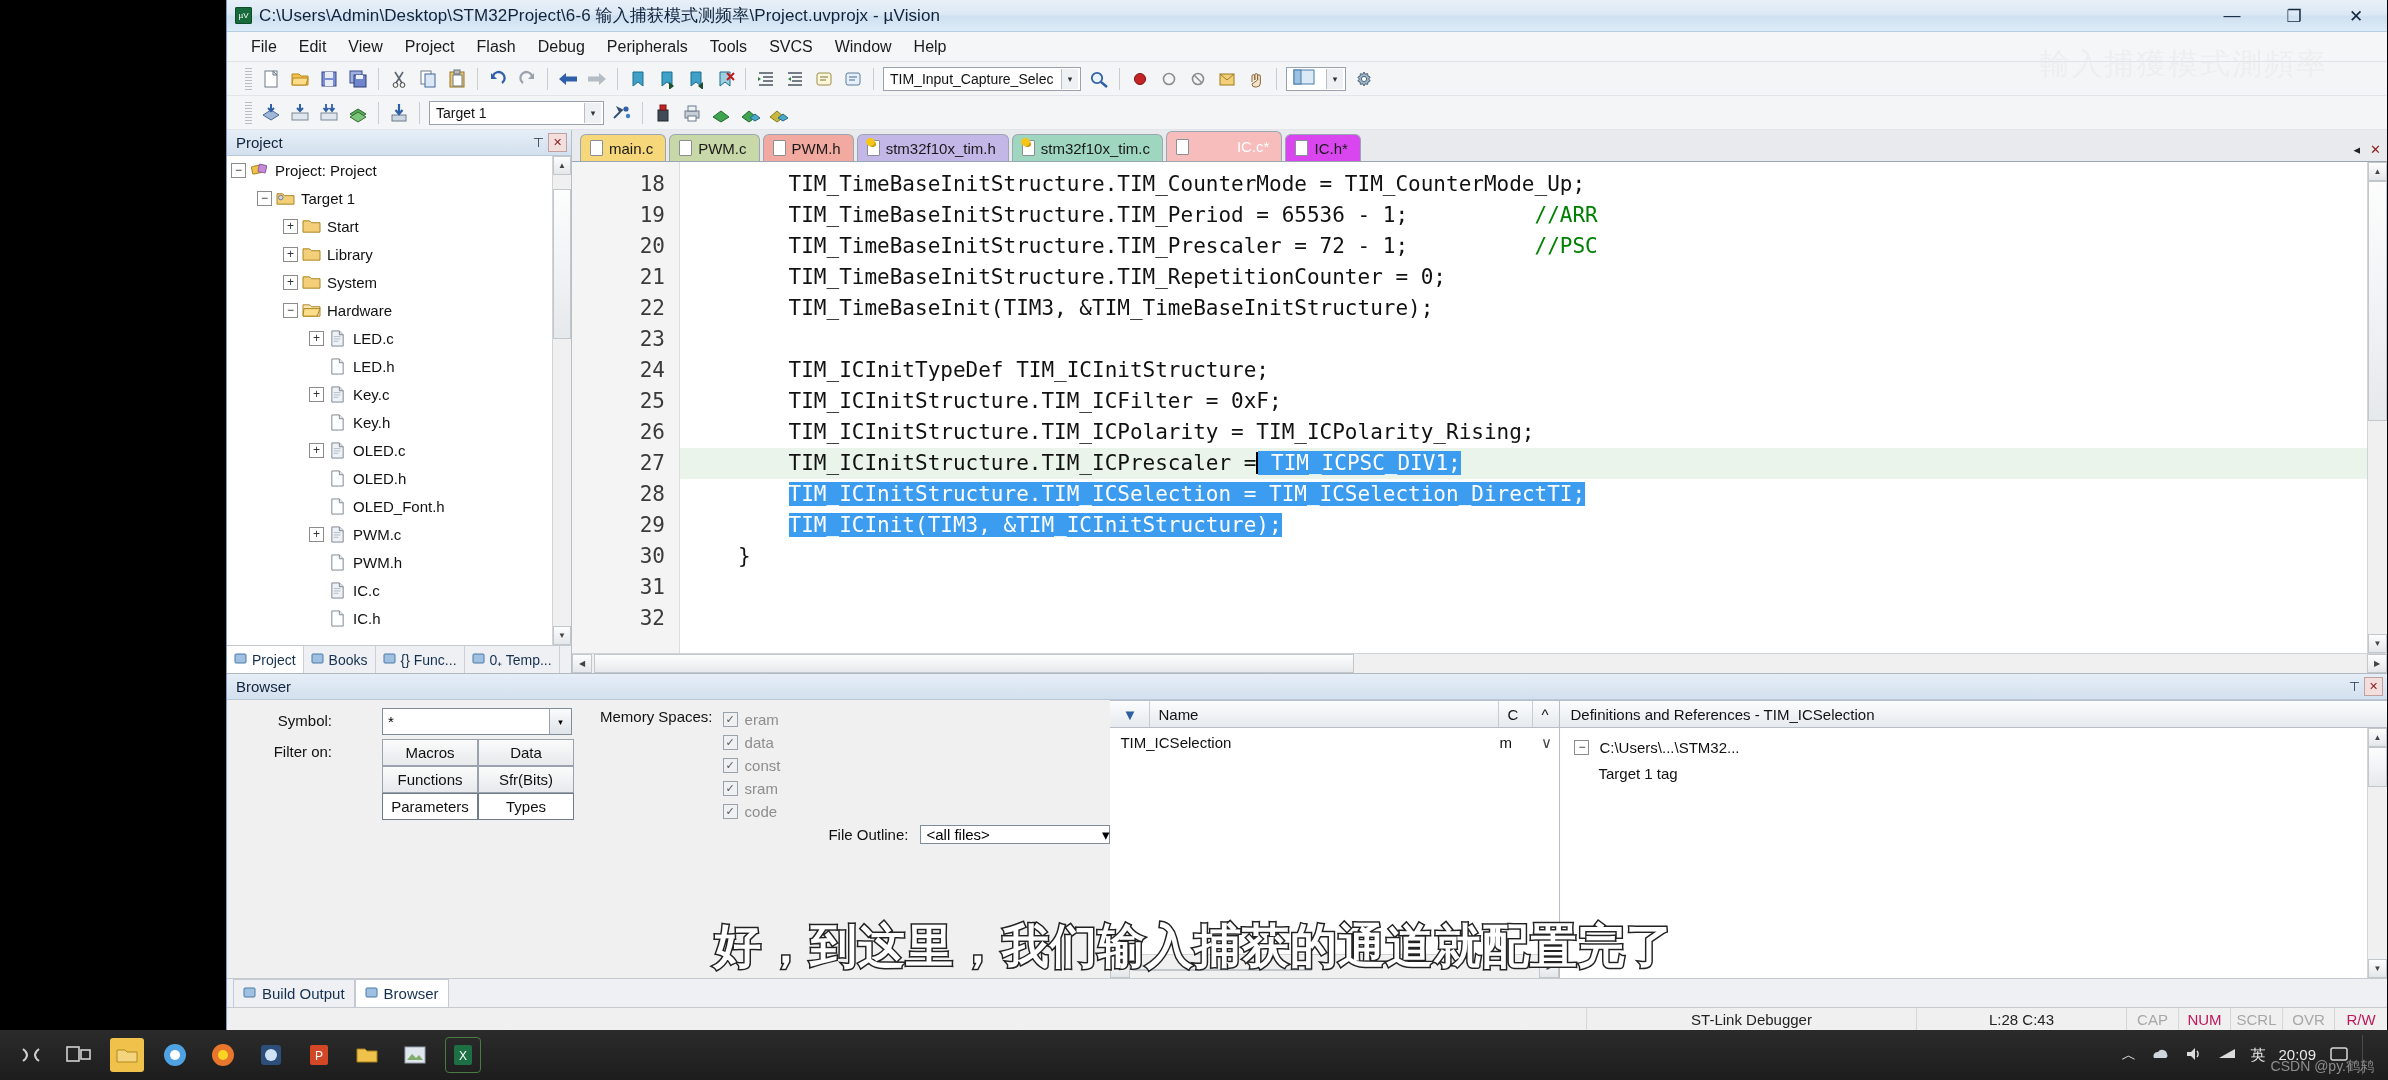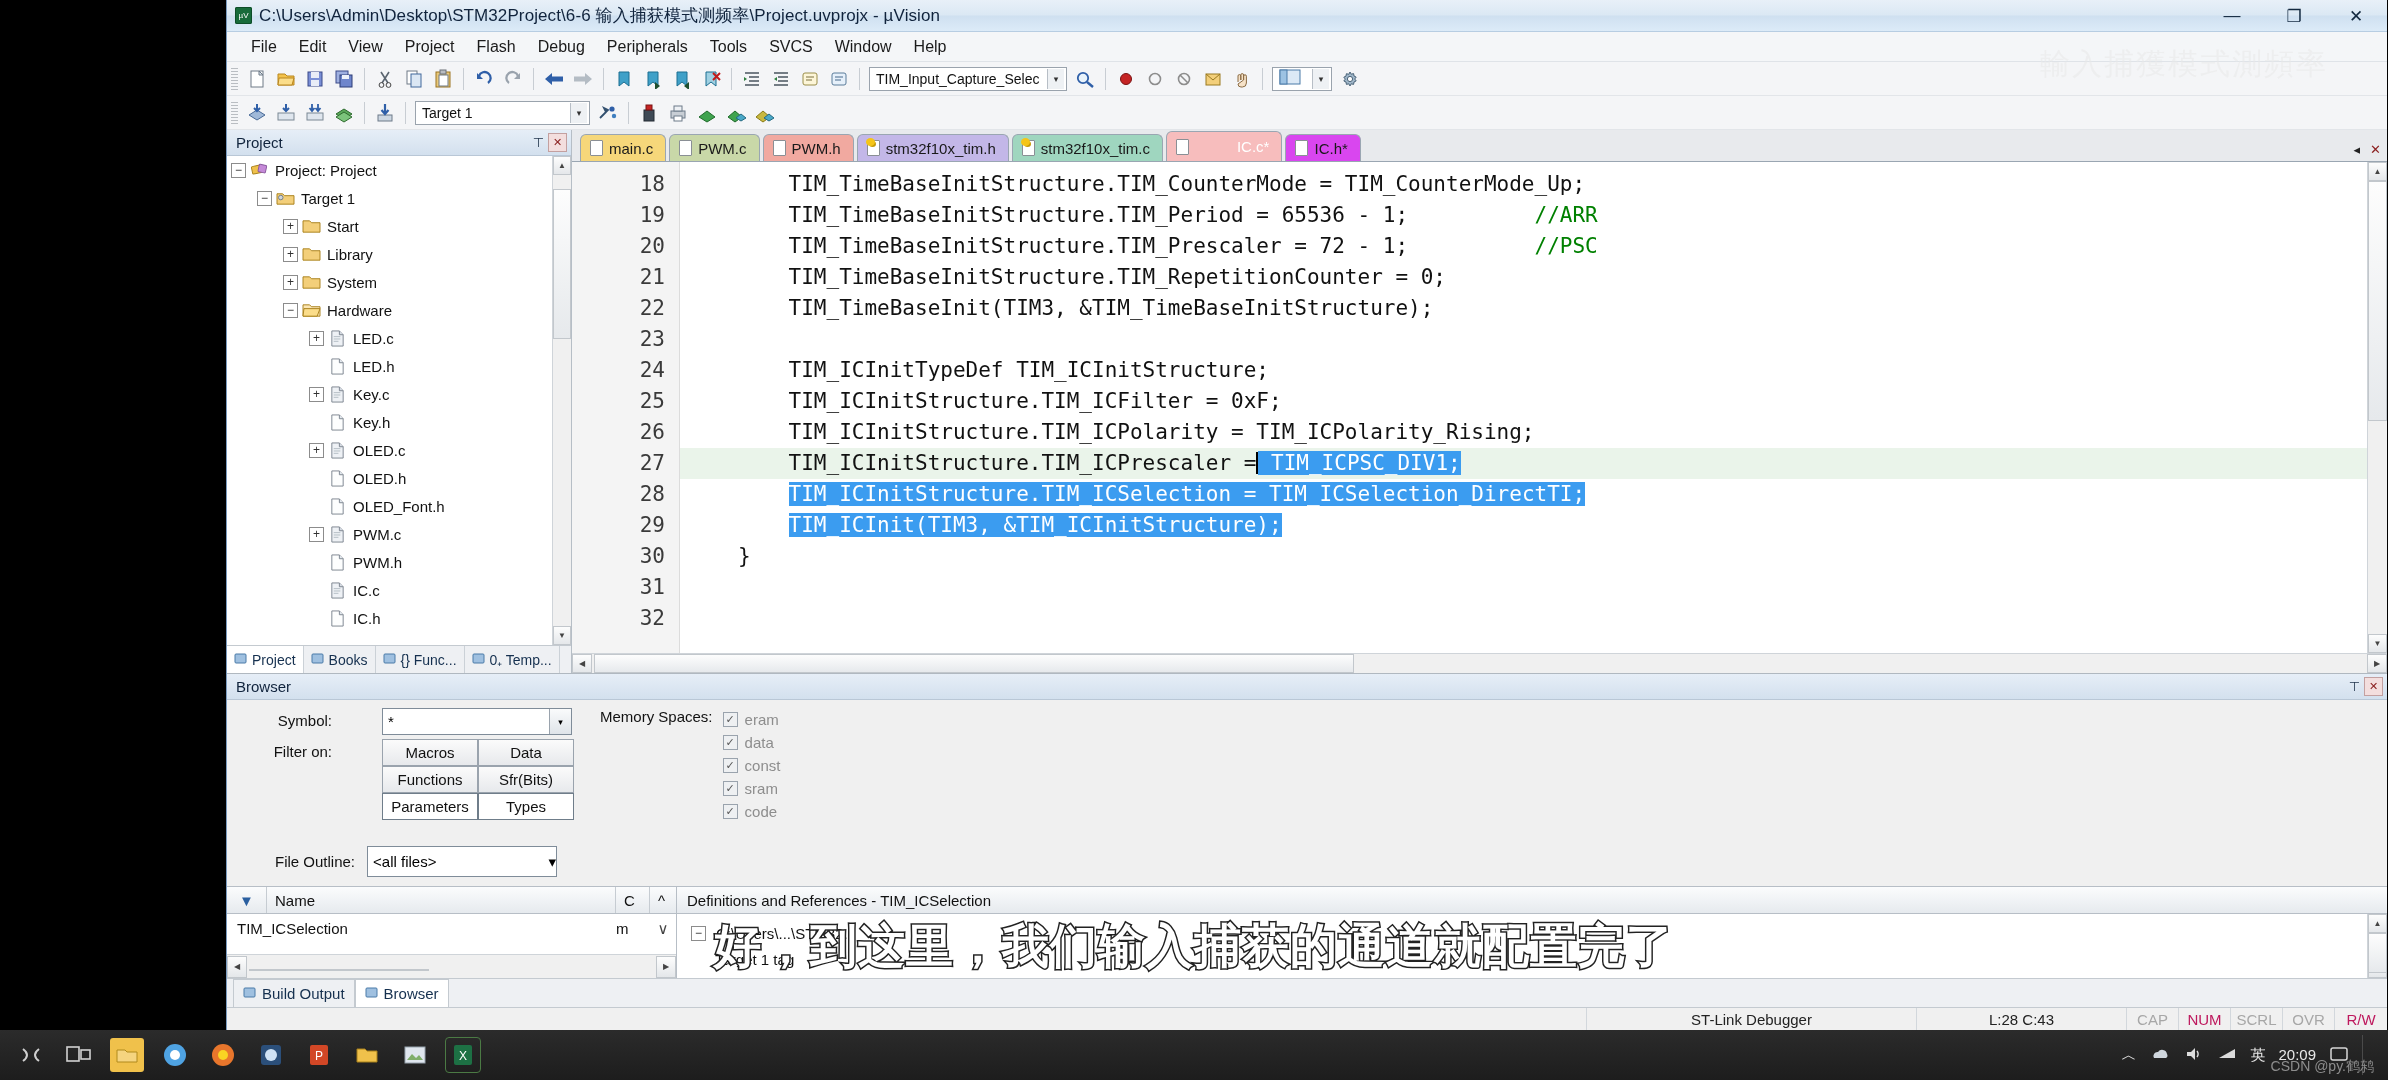--- a/index.html
+++ b/index.html
@@ -44,21 +44,21 @@
   
   .menubar {
     height:30px; min-height:30px; display:flex; align-items:center;
     background:#f4f6f8; border-bottom:1px solid #dfe3e8; padding-left:13px;
   }
   .menu-item { font-size:16px; color:#1b1b1b; padding:3px 11px; white-space:nowrap; }
 
   
   .toolbar {
     min-height:34px; display:flex; align-items:center; gap:1px;
-    background:#f4f5f7; border-bottom:1px solid #e2e5e9; padding-left:4px;
+    background:#f4f5f7; border-bottom:1px solid #e2e5e9; padding-left:18px;
   }
   .grip{ width:7px;height:22px;margin-right:4px;
     background:repeating-linear-gradient(to bottom,#b9bdc2 0 1px,transparent 1px 3px);}
   .tb-sep{ width:1px;height:22px;background:#c8cdd3;margin:0 5px; }
   .tb-btn{ width:28px;height:26px; display:flex;align-items:center;justify-content:center;
     border-radius:2px; }
   .tb-btn svg{ display:block; }
   .combo {
     height:24px; min-width:175px; border:1px solid #9aa3ad; background:#fff;
     display:flex; align-items:center; font-size:14px; color:#111; padding:0 2px 0 6px;
@@ -141,39 +141,39 @@
     display:flex; align-items:stretch;}
   .hs-btn{ width:20px;background:linear-gradient(#fdfdfd,#e4e7ea);border:1px solid #c2c7cc;
     display:flex;align-items:center;justify-content:center;font-size:8px;color:#444;}
   .hs-track{flex:1;position:relative;background:#f0f0f0;}
   .hs-thumb{position:absolute;left:2px;top:0;bottom:0;width:760px;
     background:linear-gradient(#fdfdfd,#e6e9ec);border:1px solid #c2c7cc;}
 
   
   .browser{ height:305px; min-height:305px; display:flex; flex-direction:column;
     border-top:1px solid #b0b8c0; background:#f0f0f0; }
-  .br-body{ flex:1; display:flex; flex-direction:column; min-height:0; }
+  .br-body{ flex:1; display:flex; min-height:0; }
   .br-filters{ height:146px; display:flex; padding:8px 0 0 0; position:relative; }
   .fl-label{ font-size:15px; color:#111; text-align:right; width:105px; padding-top:4px; }
   .fl-label.second{ padding-top:14px; }
   .symbol-combo{ width:190px;height:27px;border:1px solid #7f8c99;background:#fff;
     display:flex;align-items:center;font-size:15px;padding-left:5px;}
   .symbol-combo .sv{flex:1;}
   .symbol-combo .sa{width:22px;height:25px;background:linear-gradient(#fafbfc,#dfe4e9);
     border-left:1px solid #9aa3ad;display:flex;align-items:center;justify-content:center;
     font-size:9px;}
   .fbtn{ width:96px;height:27px;background:linear-gradient(#fbfbfb,#e7e9ec);
     border:1px solid #9aa3ad; font-size:15px; display:flex;align-items:center;
     justify-content:center; color:#111;}
   .fbtn.on{ background:#fff; border:1px solid #6f7d8a; box-shadow:inset 0 0 0 1px #fff; }
   .mem-label{ font-size:15px;color:#111; margin-right:10px; }
   .chk-row{ display:flex;align-items:center;gap:7px;height:23px;font-size:15px;color:#8d8d8d;}
   .chkbox{width:15px;height:15px;border:1px solid #9aa3ad;background:#eef0f2;
     display:flex;align-items:center;justify-content:center;font-size:11px;color:#555;}
-  .outline-combo{width:190px;height:31px;border:1px solid #7f8c99;background:#fff;
+  .outline-combo{width:190px;height:19px;border:1px solid #7f8c99;background:#fff;
     display:flex;align-items:center;font-size:15px;padding-left:5px;}
 
   .br-lists{ flex:1; display:flex; min-height:0; border-top:1px solid #b7bec6; }
   .lst-left{ width:450px; border-right:1px solid #b7bec6; display:flex; flex-direction:column;
     background:#fff;}
   .lst-hdr{ height:27px; display:flex; align-items:center; background:linear-gradient(#fbfcfd,#e6eaee);
     border-bottom:1px solid #b7bec6; font-size:15px; color:#111;}
   .lst-hdr .cell{ padding:0 8px; border-right:1px solid #c6ccd2; height:100%;
     display:flex;align-items:center;}
   .lst-row{ height:29px; display:flex; align-items:center; font-size:15px; color:#111;

